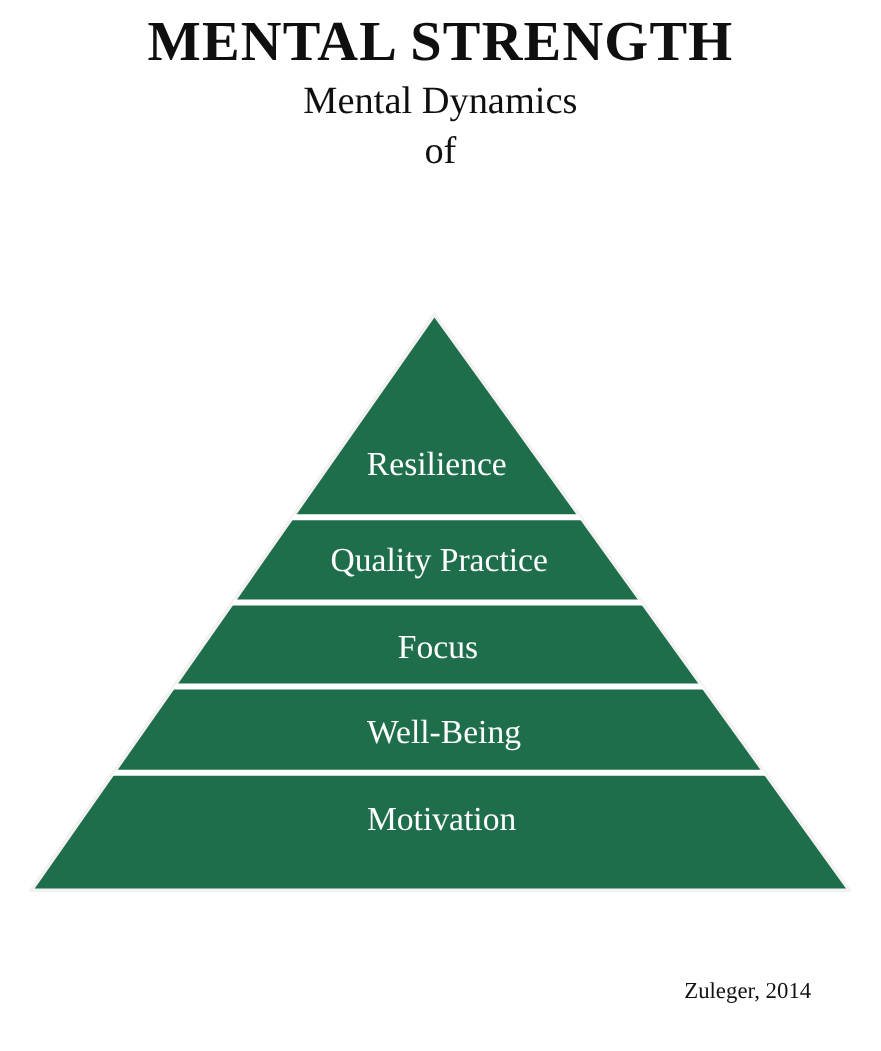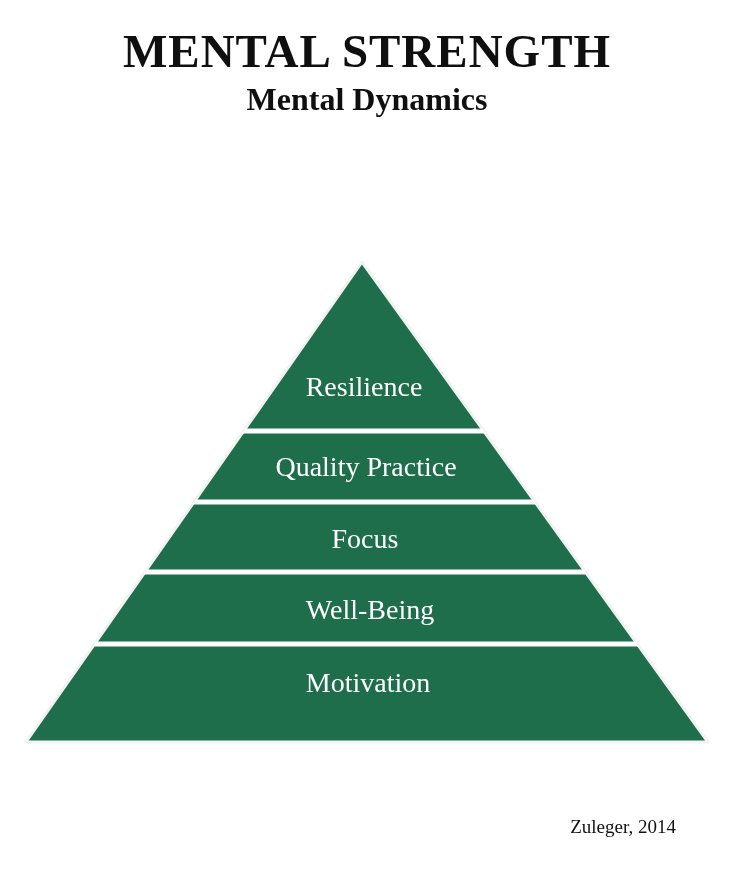--- a/index.html
+++ b/index.html
@@ -8,34 +8,34 @@
     background: #ffffff;
   }
   body {
     width: 734px;
     height: 876px;
     position: relative;
     font-family: "Liberation Serif", serif;
     overflow: hidden;
   }
   .header {
-    padding-top: 26px;
+    padding-top: 10px;
     text-align: center;
     color: #0f0f0f;
   }
   .title {
     font-size: 47px;
     font-weight: bold;
     letter-spacing: 1px;
     line-height: 1.1;
     margin: 0;
   }
   .subtitle-line {
     font-size: 32px;
-    font-weight: bold;
+    font-weight: normal;
     line-height: 1.32;
     margin: 0;
   }
   .pyramid-wrap {
     position: absolute;
     left: 0;
     top: 258px;
     width: 734px;
     height: 500px;
   }
@@ -51,20 +51,21 @@
     font-size: 19px;
     color: #111111;
   }
 </style>
 </head>
 <body>
 
 <div class="header">
   <h1 class="title">MENTAL STRENGTH</h1>
   <div class="subtitle-line">Mental Dynamics</div>
+  <div class="subtitle-line">of</div>
 </div>
 
 <div class="pyramid-wrap">
   <svg width="734" height="500" viewBox="0 0 734 500" xmlns="http://www.w3.org/2000/svg">
     <defs>
       <clipPath id="triClip">
         <path d="M 362,4 L 708,484 L 26,484 Z"></path>
       </clipPath>
     </defs>
 

